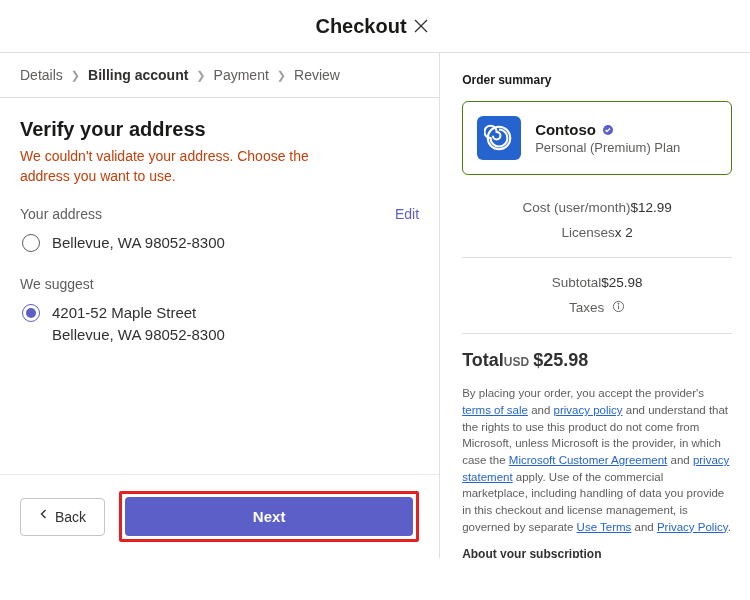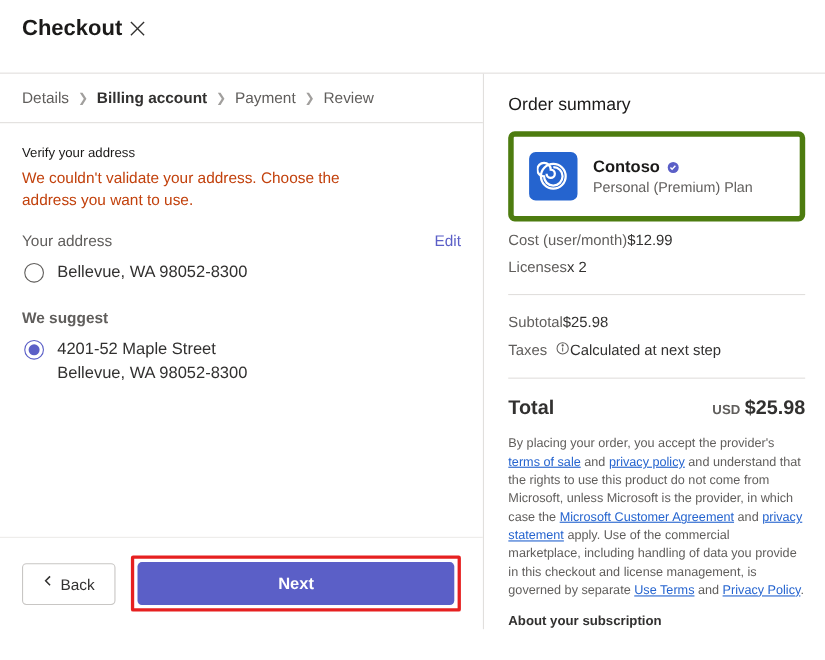--- a/index.html
+++ b/index.html
@@ -7,23 +7,23 @@
     font-family: "Segoe UI", -apple-system, BlinkMacSystemFont, sans-serif;
     font-size: 14px;
     color: #323130;
     background: #fff;
     width: 750px;
     height: 600px;
     overflow: hidden;
   }
   .header {
     display: flex;
-    justify-content: flex-start;
+    justify-content: center;
     align-items: center;
-    padding: 12px 20px 26px 20px;
+    padding: 12px 20px 12px 20px;
     border-bottom: 1px solid #e1dfdd;
   }
   .header h1 { font-size: 20px; font-weight: 700; color: #1b1a19; }
   .close-btn {
     background: none; border: none; cursor: pointer;
     width: 28px; height: 28px; display:flex; align-items:center; justify-content:center;
   }
   .close-btn svg { width: 16px; height: 16px; }
   .body {
     display: flex;
@@ -49,21 +49,21 @@
     color: #605e5c;
     border-bottom: 1px solid #e1dfdd;
   }
   .breadcrumbs .crumb { color: #605e5c; }
   .breadcrumbs .crumb.active { font-weight: 600; color: #323130; }
   .chev { color:#a19f9d; font-size:11px; }
   .content {
     padding: 20px;
     flex:1;
   }
-  .verify-title { font-size: 12px; font-weight: 400; margin-bottom: 6px; color:#1b1a19;}
+  .verify-title { font-size: 20px; font-weight: 700; margin-bottom: 6px; color:#1b1a19;}
   .verify-sub { color: #c2410c; margin-bottom: 20px; line-height: 1.4; max-width: 340px;}
   .addr-section-head {
     display: flex; justify-content: space-between; align-items: flex-start;
     margin-bottom: 10px;
   }
   .addr-section-head .label { color: #605e5c; font-size: 14px; }
   .edit-link { color: #5b5fc7; font-size: 14px; cursor: pointer; text-decoration: none; }
   .radio-row {
     display: flex; align-items: flex-start; gap: 12px;
     margin-bottom: 22px;
@@ -75,21 +75,21 @@
     border: 1px solid #605e5c;
     flex-shrink: 0; margin-top: 2px;
     display:flex; align-items:center; justify-content:center;
   }
   .radio.selected { border-color: #5b5fc7; }
   .radio.selected::after {
     content:""; width:10px; height:10px; border-radius:50%;
     background:#5b5fc7;
   }
   .addr-lines { font-size: 15px; line-height: 1.45; color:#323130;}
-  .suggest-label { color:#605e5c; font-size:14px; margin-bottom:10px;font-weight:bold; }
+  .suggest-label { color:#605e5c; font-size:14px; margin-bottom:10px; }
   .footer {
     display:flex; gap:14px;
     padding: 16px 20px 16px 20px;
     border-top: 1px solid #edebe9;
     align-items:center;
   }
   .btn-back {
     background:#fff;
     border:1px solid #c8c6c4;
     border-radius:4px;
@@ -110,40 +110,40 @@
     color:#fff;
     border:none;
     border-radius:4px;
     width:100%;
     padding:11px 15px;
     font-size:15px;
     font-weight:600;
     cursor:pointer;
   }
   
-  .summary-title { font-size:16px; font-weight:400; margin-bottom:14px; color:#1b1a19;}
+  .summary-title { font-size:12px; font-weight:700; margin-bottom:14px; color:#1b1a19;}
   .plan-card {
-    border:5px solid #4d7c0f; border-radius:6px;
+    border:1px solid #4d7c0f; border-radius:6px;
     padding:14px; display:flex; gap:14px; align-items:center;
-    margin-bottom:4px;
+    margin-bottom:20px;
   }
   .plan-icon {
     width:44px; height:44px; border-radius:6px;
     background:#2564cf; display:flex; align-items:center; justify-content:center;
   }
   .plan-icon svg { width:30px; height:30px; }
   .plan-name-row { display:flex; align-items:center; gap:6px; font-weight:600; font-size:15px; color:#1b1a19;}
   .verified-badge { width:12px; height:12px; }
   .plan-sub { color:#605e5c; font-size:13px; margin-top:2px;}
-  .line { display:flex; justify-content:flex-start; padding:5px 0; color:#323130; font-size:13.5px;}
+  .line { display:flex; justify-content:center; padding:5px 0; color:#323130; font-size:13.5px;}
   .line .lbl { color:#605e5c; }
   .hr { border:none; border-top:1px solid #e1dfdd; margin:12px 0; }
   .info-icon { display:inline-block; vertical-align:middle; margin-left:4px;}
   .info-icon svg{width:13px;height:13px;}
-  .total-row { display:flex; justify-content:space-between; align-items:baseline; font-weight:700; font-size:18px; margin:16px 0 14px 0;}
+  .total-row { display:flex; align-items:baseline; font-weight:700; font-size:18px; margin:16px 0 14px 0;}
   .total-row .cur { font-size:12px; font-weight:600; color:#605e5c; margin-right:4px;}
   .legal { font-size:11.5px; color:#605e5c; line-height:1.45; }
   .legal a { color:#2564cf; text-decoration: underline; }
   .about-sub { font-weight:600; color:#323130; margin-top:12px; font-size:12px;}
 </style>
 </head>
 <body>
 
 <div class="header">
   <h1>Checkout</h1>
@@ -242,21 +242,20 @@
     </div>
     <div class="line">
       <span class="lbl">
         <span>Taxes</span>
         <span class="info-icon"><svg viewBox="0 0 14 14" fill="none" stroke="#605e5c" stroke-width="1">
               <circle cx="7" cy="7" r="5.5"></circle>
               <line x1="7" y1="6" x2="7" y2="10"></line>
               <circle cx="7" cy="4" r="0.6" fill="#605e5c"></circle>
             </svg></span>
       </span>
-      <span>Calculated at next step</span>
     </div>
     <hr class="hr">
     <div class="total-row">
       <span>Total</span>
       <span>
         <span class="cur">USD</span><span>$25.98</span>
       </span>
     </div>
 
     <div class="legal">

